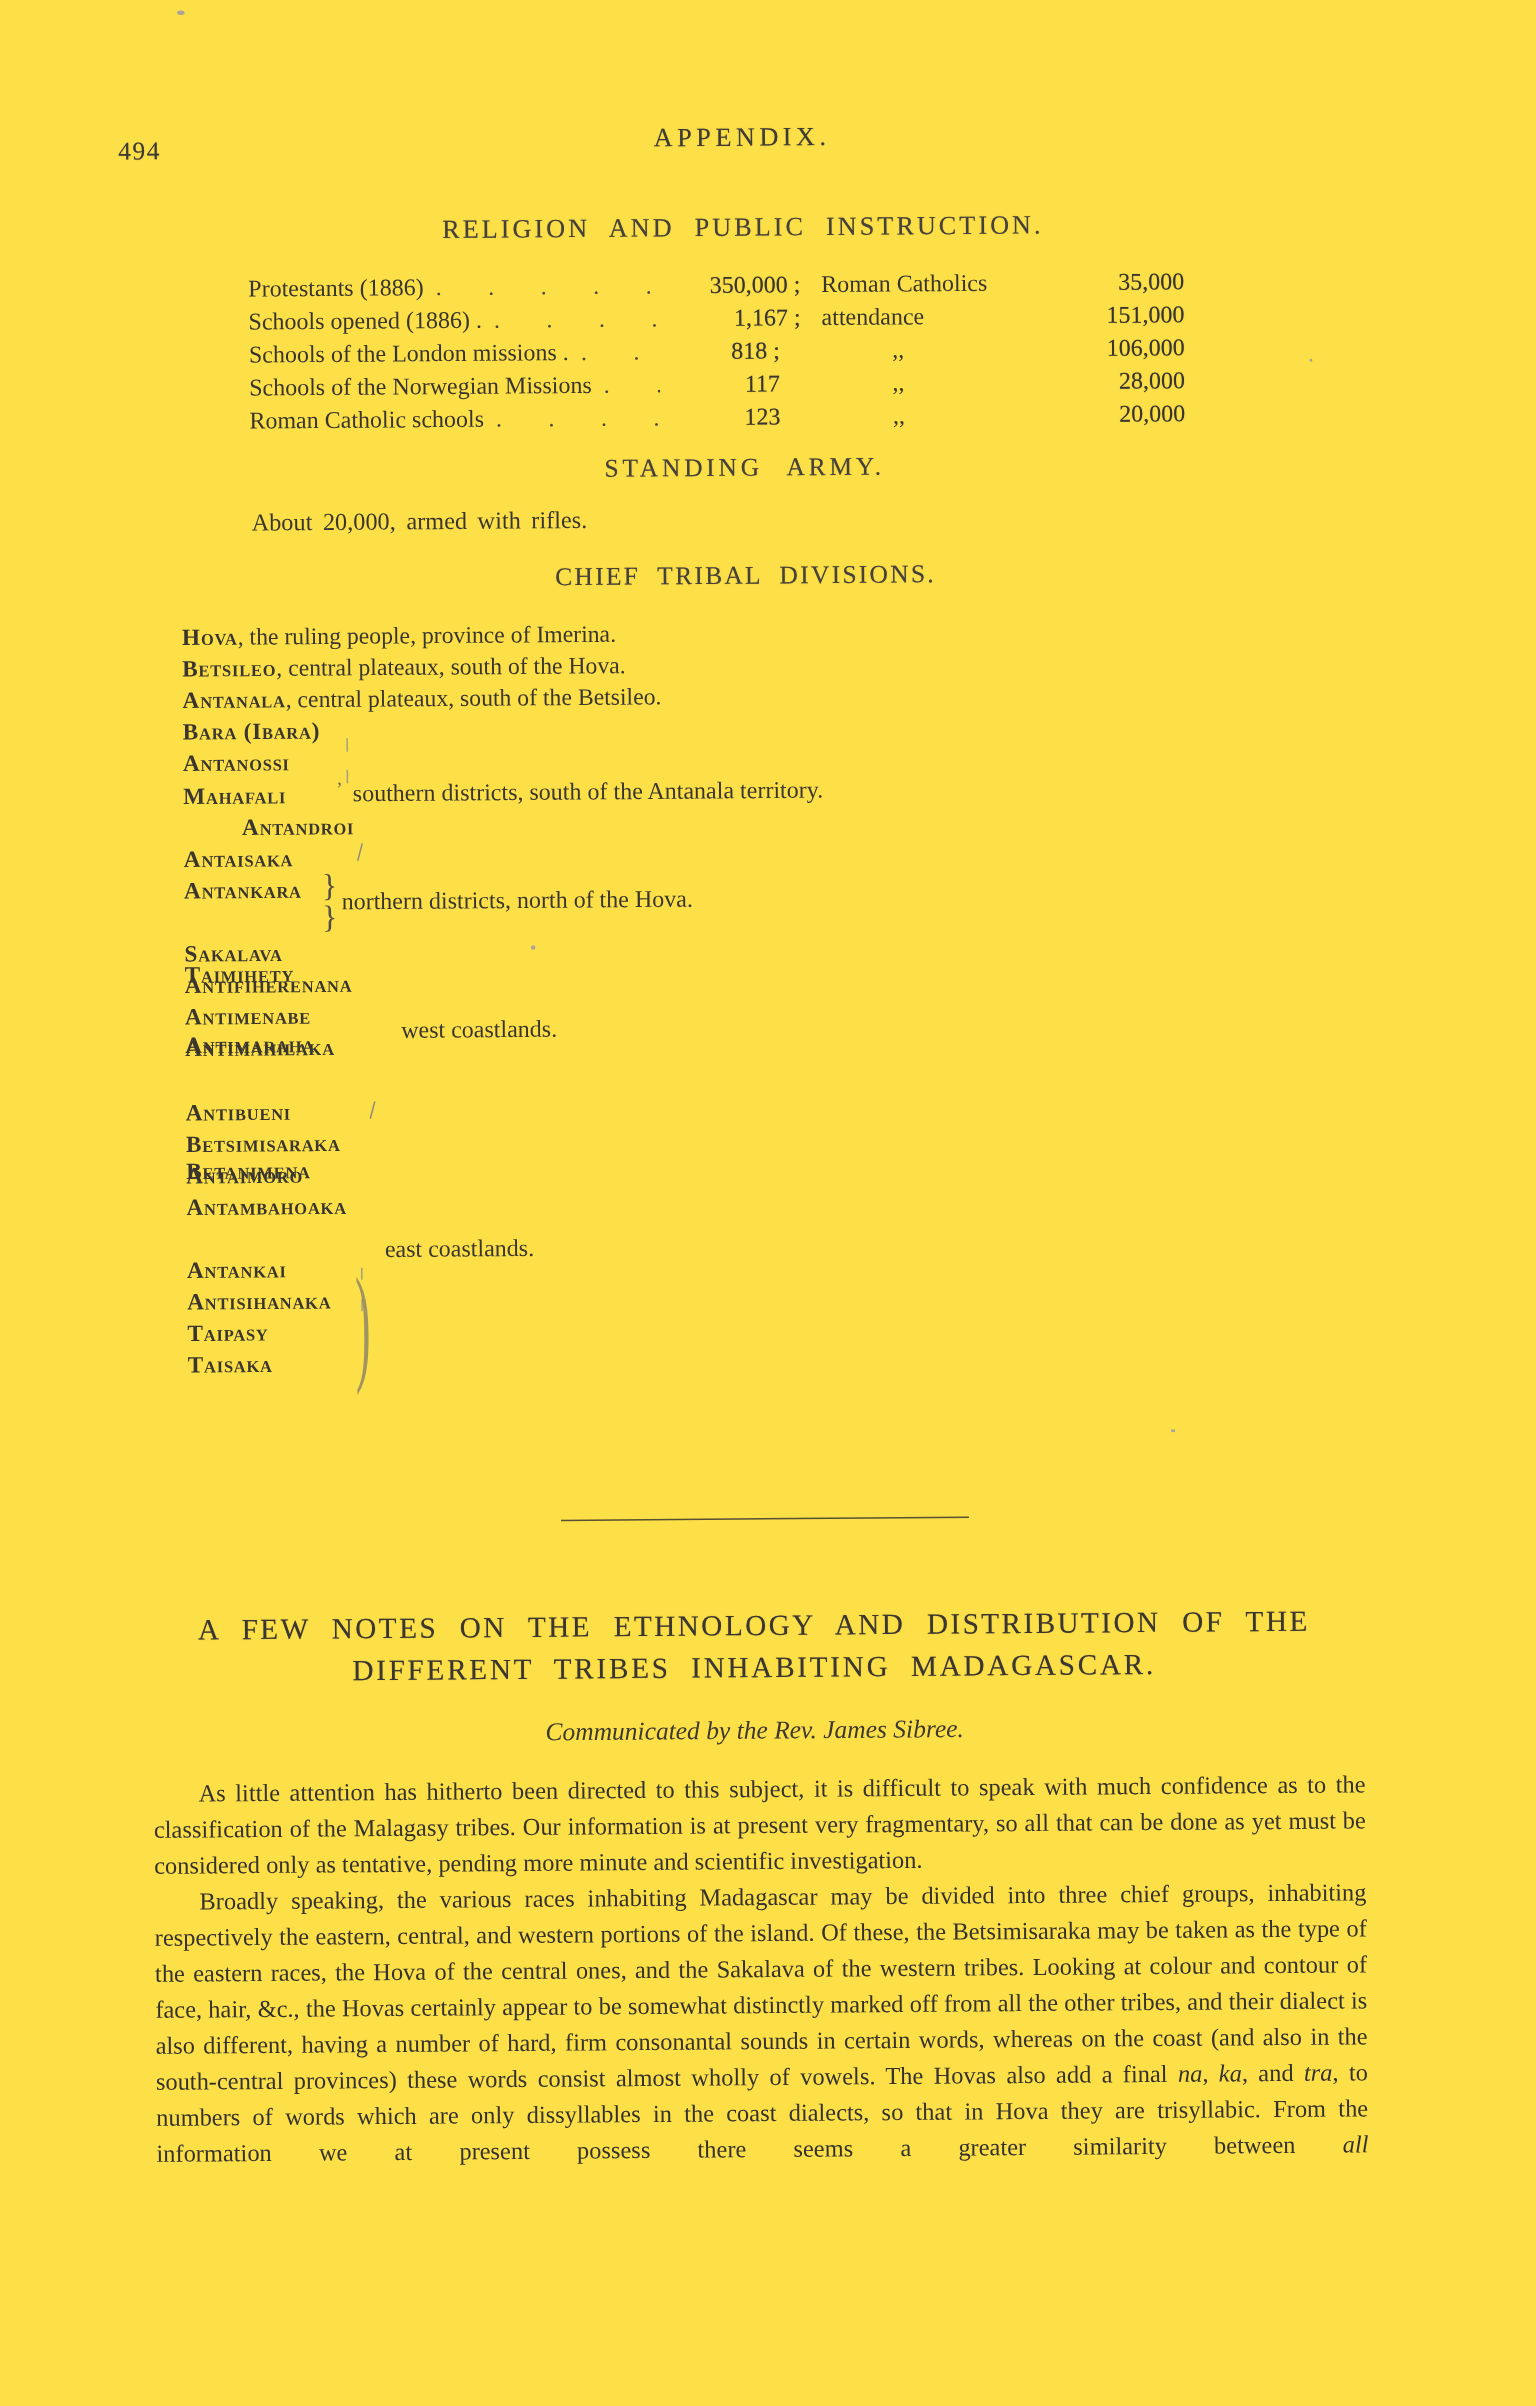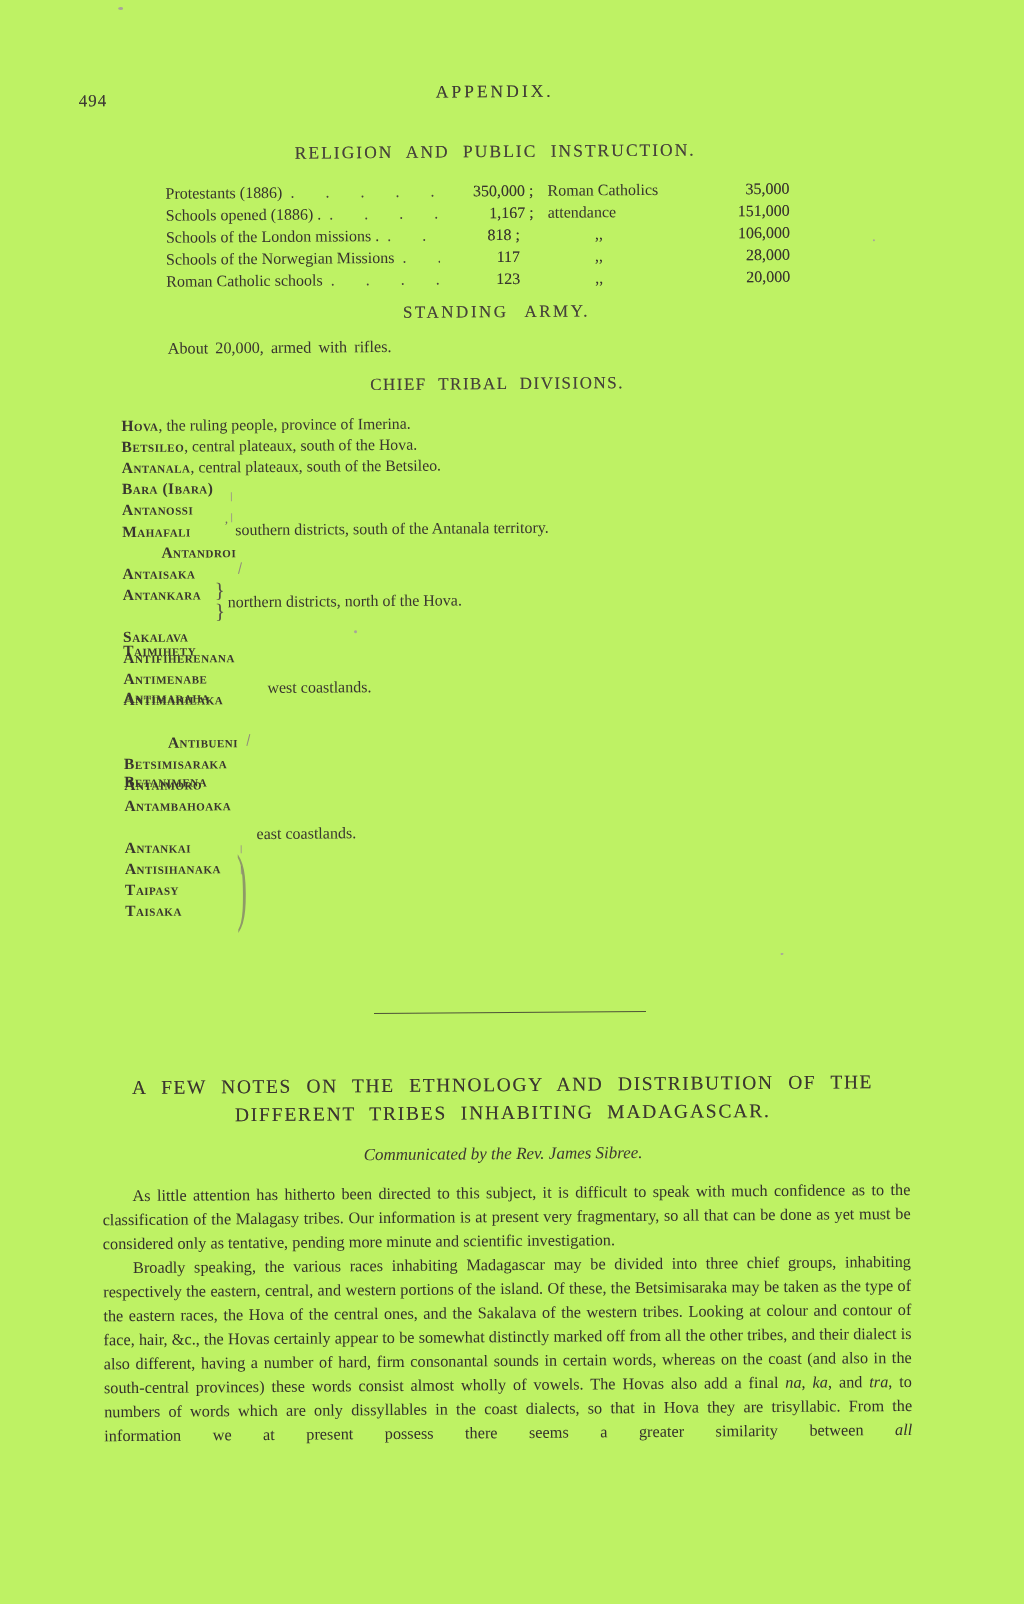--- a/index.html
+++ b/index.html
@@ -1,18 +1,18 @@
 <!DOCTYPE html>
 <html><head>
 <meta charset="utf-8">
 <style>
   html,body { margin:0; padding:0; background:#e8e8e8; }
   .page {
     position:relative; width:1024px; height:1604px;
-    background:#bef264; overflow:hidden;
+    background:#fde047; overflow:hidden;
     font-family:"Liberation Serif","DejaVu Serif",serif;
     color:#35312c;
   }
   .rot { position:absolute; inset:0; transform:rotate(-0.45deg); transform-origin:512px 760px; }
   .abs { position:absolute; }
   .soft { text-shadow:0 0 0.6px rgba(70,64,55,.5); }
 
   .pagenum { left:84px; top:88px; font-size:17px; letter-spacing:1px; color:#3e3a34; }
   .runhead { left:60px; width:880px; top:81px; text-align:center; font-size:17.5px;
              letter-spacing:3px; color:#3f3b35; }
@@ -122,21 +122,21 @@
         <div class="tline" style="top: 519.5px;"><span class="tname">Mahafali</span></div>
         <div class="tline" style="top: 540.6px; margin-left: 39px;"><span class="tname">Antandroi</span></div>
         <div class="tline" style="top: 561.7px;"><span class="tname">Antaisaka</span></div>
         <div class="tline" style="top: 582.8px;"><span class="tname">Antankara</span></div>
         <div class="tline" style="top: 639px;"><span class="tname">Taimihety</span></div>
         <div class="tline" style="top: 625px;"><span class="tname">Sakalava</span></div>
         <div class="tline" style="top: 646.1px;"><span class="tname">Antifiherenana</span></div>
         <div class="tline" style="top: 667.2px;"><span class="tname">Antimenabe</span></div>
         <div class="tline" style="top: 688.3px;"><span class="tname">Antimahilaka</span></div>
         <div class="tline" style="top: 686px;"><span class="tname">Antimaraha</span></div>
-        <div class="tline" style="top: 730.5px; margin-left: 44px;"><span class="tname">Antibueni</span></div>
+        <div class="tline" style="top: 730.5px;"><span class="tname">Antibueni</span></div>
         <div class="tline" style="top: 751.6px;"><span class="tname">Betsimisaraka</span></div>
         <div class="tline" style="top: 772.7px;"><span class="tname">Antaimoro</span></div>
         <div class="tline" style="top: 793.8px;"><span class="tname">Antambahoaka</span></div>
         <div class="tline" style="top: 770px;"><span class="tname">Betanimena</span></div>
         <div class="tline" style="top: 836px;"><span class="tname">Antankai</span></div>
         <div class="tline" style="top: 857.1px;"><span class="tname">Antisihanaka</span></div>
         <div class="tline" style="top: 878.2px;"><span class="tname">Taipasy</span></div>
         <div class="tline" style="top: 899.3px;"><span class="tname">Taisaka</span></div>
         <div class="grouplabel" style="left: 237px; top: 519px;">southern districts, south of the Antanala territory.</div>
         <div class="grouplabel" style="left: 229px; top: 591px;">northern districts, north of the Hova.</div>

